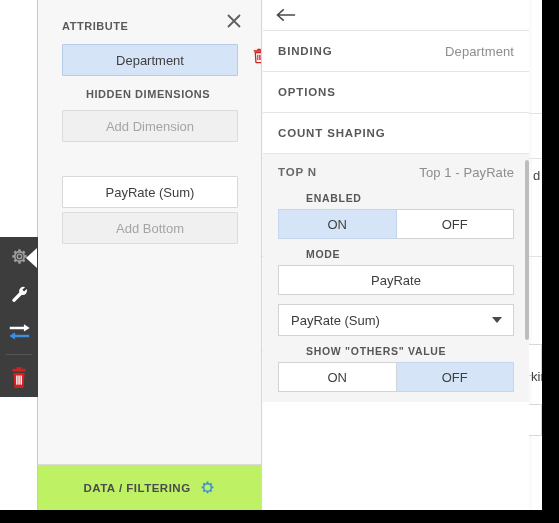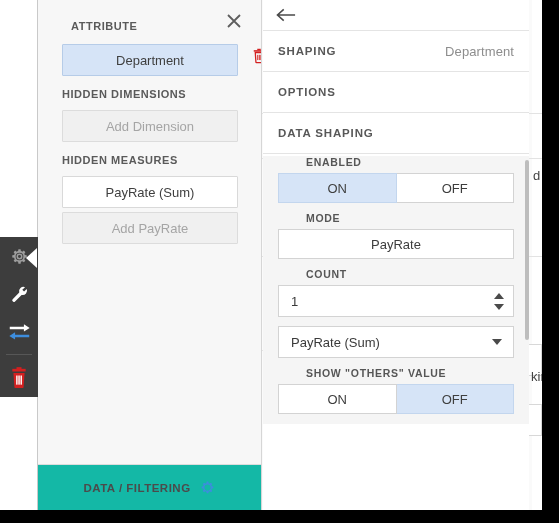--- a/index.html
+++ b/index.html
@@ -201,21 +201,21 @@
     align-items: center;
     justify-content: center;
     cursor: pointer;
   }
   .lp-footer {
     position: absolute;
     left: 0;
     bottom: 0;
     width: 100%;
     height: 46px;
-    background: #14b8a6;
+    background: #bef264;
     border-top: 1px solid #dcdcdc;
     display: flex;
     align-items: center;
     justify-content: center;
     gap: 8px;
     box-sizing: border-box;
   }
   .lp-footer-label {
     font-size: 11.5px;
     font-weight: bold;
@@ -466,39 +466,38 @@
 
   <div class="left-panel">
     <div class="lp-body">
 
       <div class="close-x">
         <svg width="16" height="16" viewBox="0 0 16 16">
           <path stroke="#5e5e5e" stroke-width="1.8" d="M2 2 L14 14 M14 2 L2 14"></path>
         </svg>
       </div>
 
-      <div class="section-label" style="top:20px;margin-left:9px;">ATTRIBUTE</div>
+      <div class="section-label" style="top:20px;">ATTRIBUTE</div>
       <div class="field-box fb-selected" style="top:44px;">Department</div>
       <div class="trash-left">
         <svg width="14" height="16" viewBox="0 0 24 26">
           <rect x="3" y="3" width="18" height="2.6" fill="#d32020"></rect>
           <rect x="9" y="0.6" width="6" height="2.4" fill="#d32020"></rect>
           <path fill="none" stroke="#d32020" stroke-width="2.2" d="M5.6 7h12.8l-1.1 16.4a.9.9 0 01-.9.8H7.6a.9.9 0 01-.9-.8z"></path>
           <rect x="9" y="11" width="1.6" height="9" fill="#d32020"></rect>
           <rect x="11.7" y="11" width="1.6" height="9" fill="#d32020"></rect>
           <rect x="14.4" y="11" width="1.6" height="9" fill="#d32020"></rect>
         </svg>
       </div>
 
-      <div class="section-label" style="top:88px;">HIDDEN DIMENSIONS</div>
+      <div class="section-label" style="top:88px;margin-left:24px;">HIDDEN DIMENSIONS</div>
       <div class="field-box fb-empty" style="top:110px;">Add Dimension</div>
 
-      <div class="section-label" style="top:154px;">HIDDEN MEASURES</div>
       <div class="field-box fb-white" style="top:176px;">PayRate (Sum)</div>
-      <div class="field-box fb-empty" style="top:212px;">Add PayRate</div>
+      <div class="field-box fb-empty" style="top:212px;">Add Bottom</div>
     </div>
 
     <div class="lp-footer">
       <span class="lp-footer-label">DATA / FILTERING</span>
       <svg width="17" height="17" viewBox="0 0 24 24">
         <path fill="#3d8ddd" d="M20.3 13.2l-.05-2.5-2.1-.35a6.4 6.4 0 00-.67-1.6l1.23-1.73-1.78-1.77-1.72 1.25a6.4 6.4 0 00-1.6-.67L13.25 3.7h-2.5l-.36 2.13a6.4 6.4 0 00-1.6.67L7.07 5.25 5.3 7.03l1.23 1.73a6.4 6.4 0 00-.67 1.6l-2.1.35-.05 2.5 2.15.36c.14.57.37 1.1.67 1.6L5.3 16.9l1.77 1.78 1.72-1.24c.5.3 1.03.53 1.6.67l.36 2.14h2.5l.36-2.14c.57-.14 1.1-.37 1.6-.67l1.72 1.24 1.78-1.78-1.24-1.73c.3-.5.53-1.03.67-1.6l2.16-.37zm-8.3 3.2a4.4 4.4 0 110-8.8 4.4 4.4 0 010 8.8z"></path>
       </svg>
     </div>
   </div>
 
@@ -506,60 +505,54 @@
 
     <div class="rp-header">
       <div class="back-arrow">
         <svg width="20" height="16" viewBox="0 0 22 16">
           <path fill="none" stroke="#4a4a4a" stroke-width="1.7" d="M21 8H2 M8.5 1.8 L1.6 8 L8.5 14.2"></path>
         </svg>
       </div>
     </div>
 
     <div class="acc-row">
-      <span class="acc-title">SHAPING</span>
+      <span class="acc-title">BINDING</span>
       <span class="acc-value">Department</span>
     </div>
 
     <div class="acc-row">
       <span class="acc-title">OPTIONS</span>
     </div>
 
     <div class="acc-row">
-      <span class="acc-title">DATA SHAPING</span>
+      <span class="acc-title">COUNT SHAPING</span>
     </div>
 
     <div class="topn-zone">
 
+      <div class="topn-head">
+        <span class="acc-title">TOP N</span>
+        <span class="acc-value">Top 1 - PayRate</span>
+      </div>
 
       <div class="ctrl-block" style="margin-top:2px;">
         <div class="ctrl-label">ENABLED</div>
         <div class="seg">
           <div class="seg-opt seg-on">ON</div>
           <div class="seg-opt seg-off">OFF</div>
         </div>
       </div>
 
       <div class="ctrl-block">
         <div class="ctrl-label">MODE</div>
         <div class="seg">
           <div class="seg-opt seg-off">PayRate</div>
         </div>
       </div>
 
-      <div class="ctrl-block">
-        <div class="ctrl-label">COUNT</div>
-        <div class="spinner">
-          <input class="spinner-val" type="text" value="1" style="">
-          <div class="spin-arrows">
-            <div class="spin-up"></div>
-            <div class="spin-dn"></div>
-          </div>
-        </div>
-      </div>
 
       <div class="ctrl-block">
         <div class="dropdown">
           <span class="dd-val">PayRate (Sum)</span>
           <span class="dd-caret"></span>
         </div>
       </div>
 
       <div class="ctrl-block">
         <div class="ctrl-label">SHOW "OTHERS" VALUE</div>

